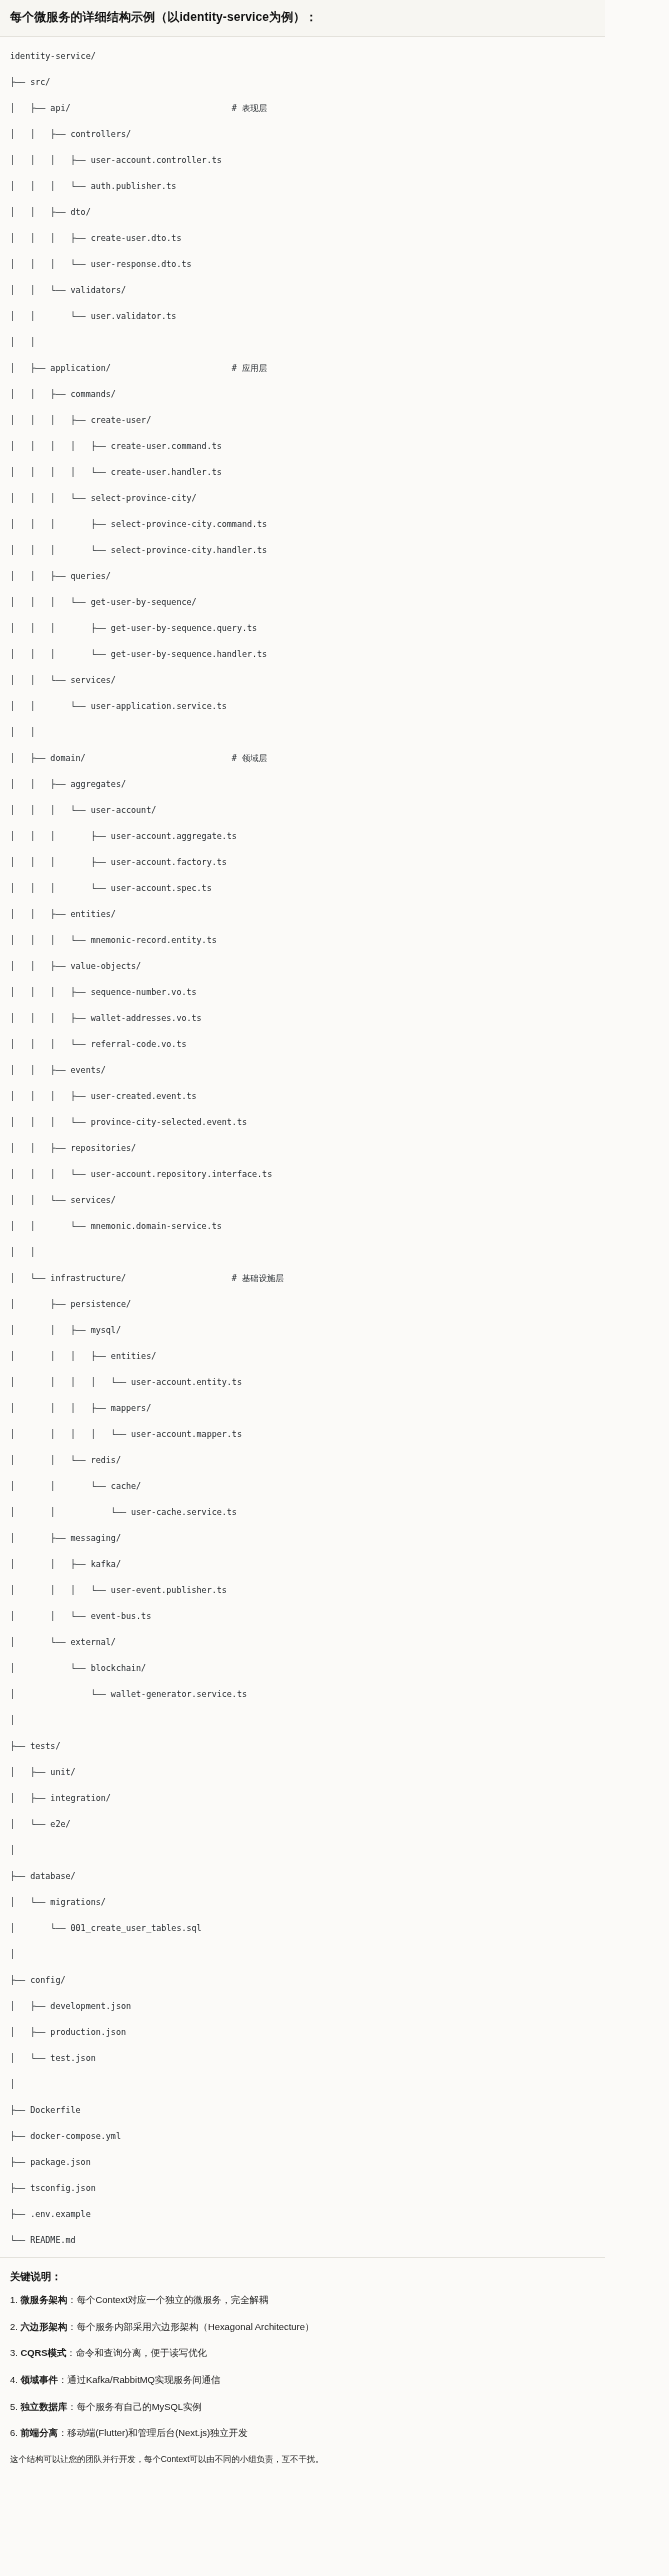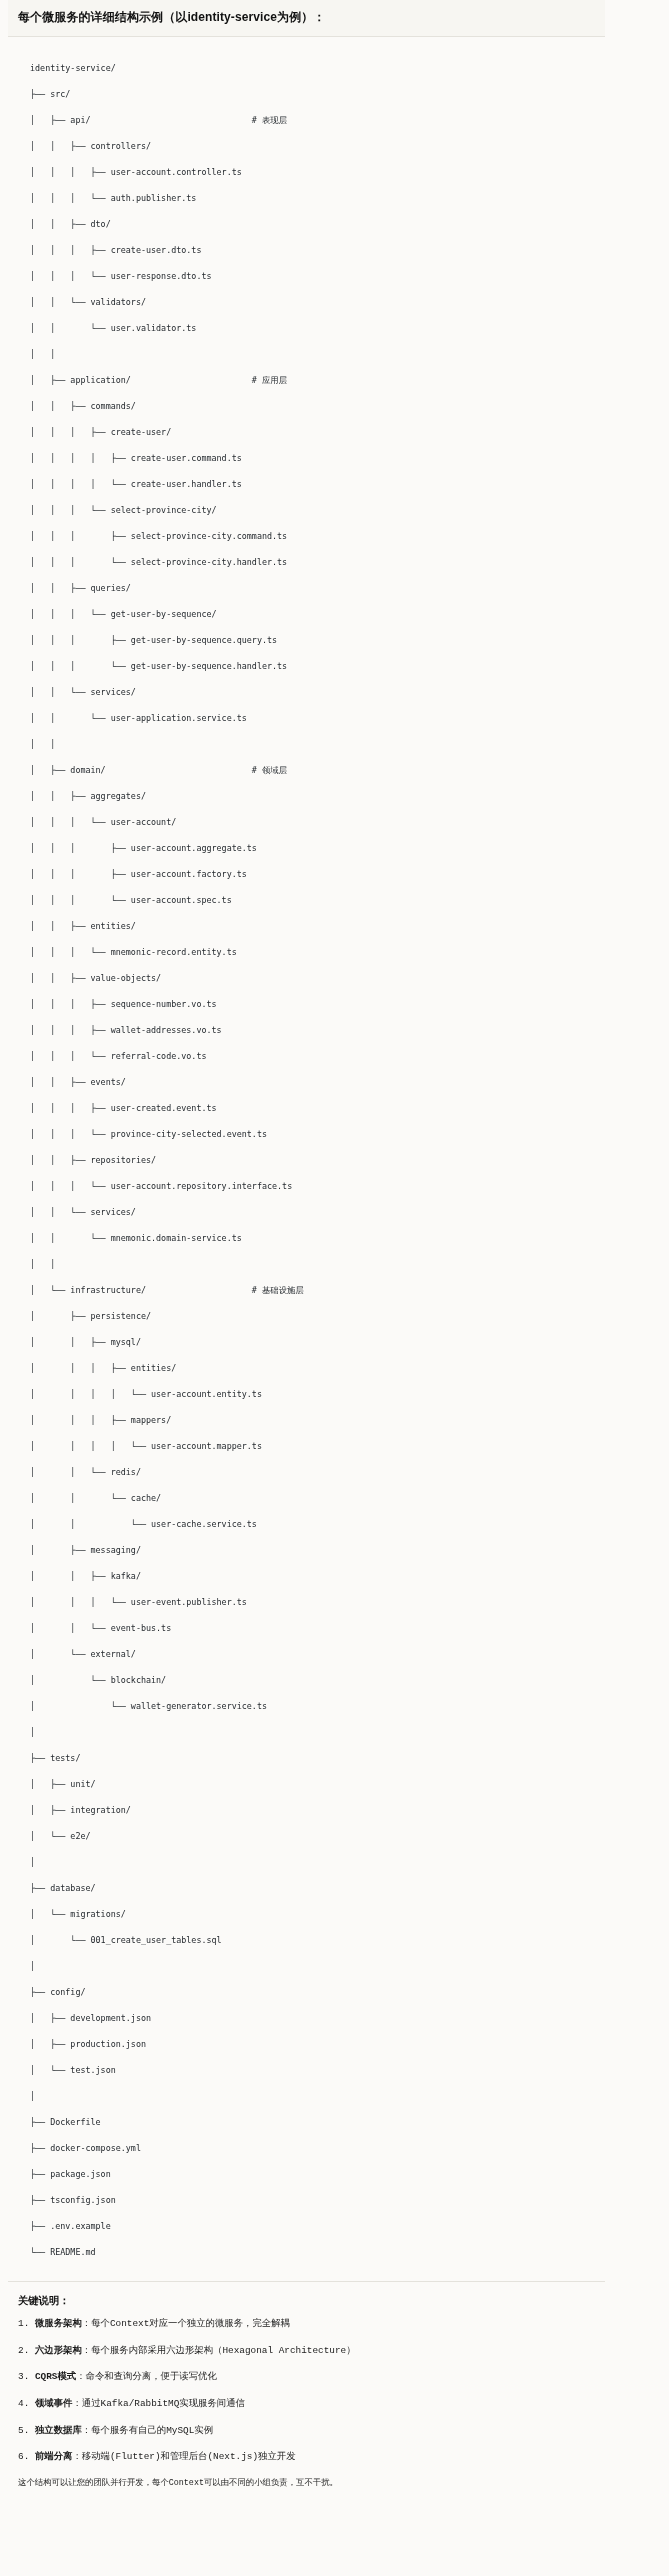--- a/index.html
+++ b/index.html
@@ -10,21 +10,20 @@
   body {
     width: 669px;
     font-family: "Liberation Sans", sans-serif;
     color: #1f1f1f;
     -webkit-font-smoothing: antialiased;
   }
   .page {
     width: 605px;
     box-sizing: border-box;
     background: #fbfaf8;
-    padding-left: 8px;
   }
 
   
   .title-bar {
     padding: 8.8px 10px 10px 10px;
     background: #f7f6f2;
     border-bottom: 0.6px solid #e4e2dc;
   }
   .title-bar h1 {
     margin: 0;
@@ -34,37 +33,36 @@
     letter-spacing: 0.1px;
     color: #111111;
   }
 
   
   .tree-block {
     background: #fbfaf8;
     padding: 12.5px 10px 10px 10px;
   }
   pre.tree {
-    margin: 12px;
+    margin: 0;
     font-family: "DejaVu Sans Mono", "Liberation Mono", monospace;
     font-size: 8.4px;
     line-height: 13px;
     color: #24292e;
     white-space: pre;
     tab-size: 4;
   }
   .tree-line { display: block; white-space: pre; }
   .tree-line .cmt { color: #24292e; }
 
   
   .notes {
     padding: 6.3px 10px 2.5px 10px;
     background: #fbfaf8;
     border-top: 0.6px solid #e4e2dc;
-    font-family: Liberation Mono, monospace;
   }
   .notes h2 {
     margin: 6.3px 0 8.8px 0;
     font-size: 10.3px;
     font-weight: bold;
     color: #111111;
   }
   .note-item {
     font-size: 9.4px;
     line-height: 1.5;

